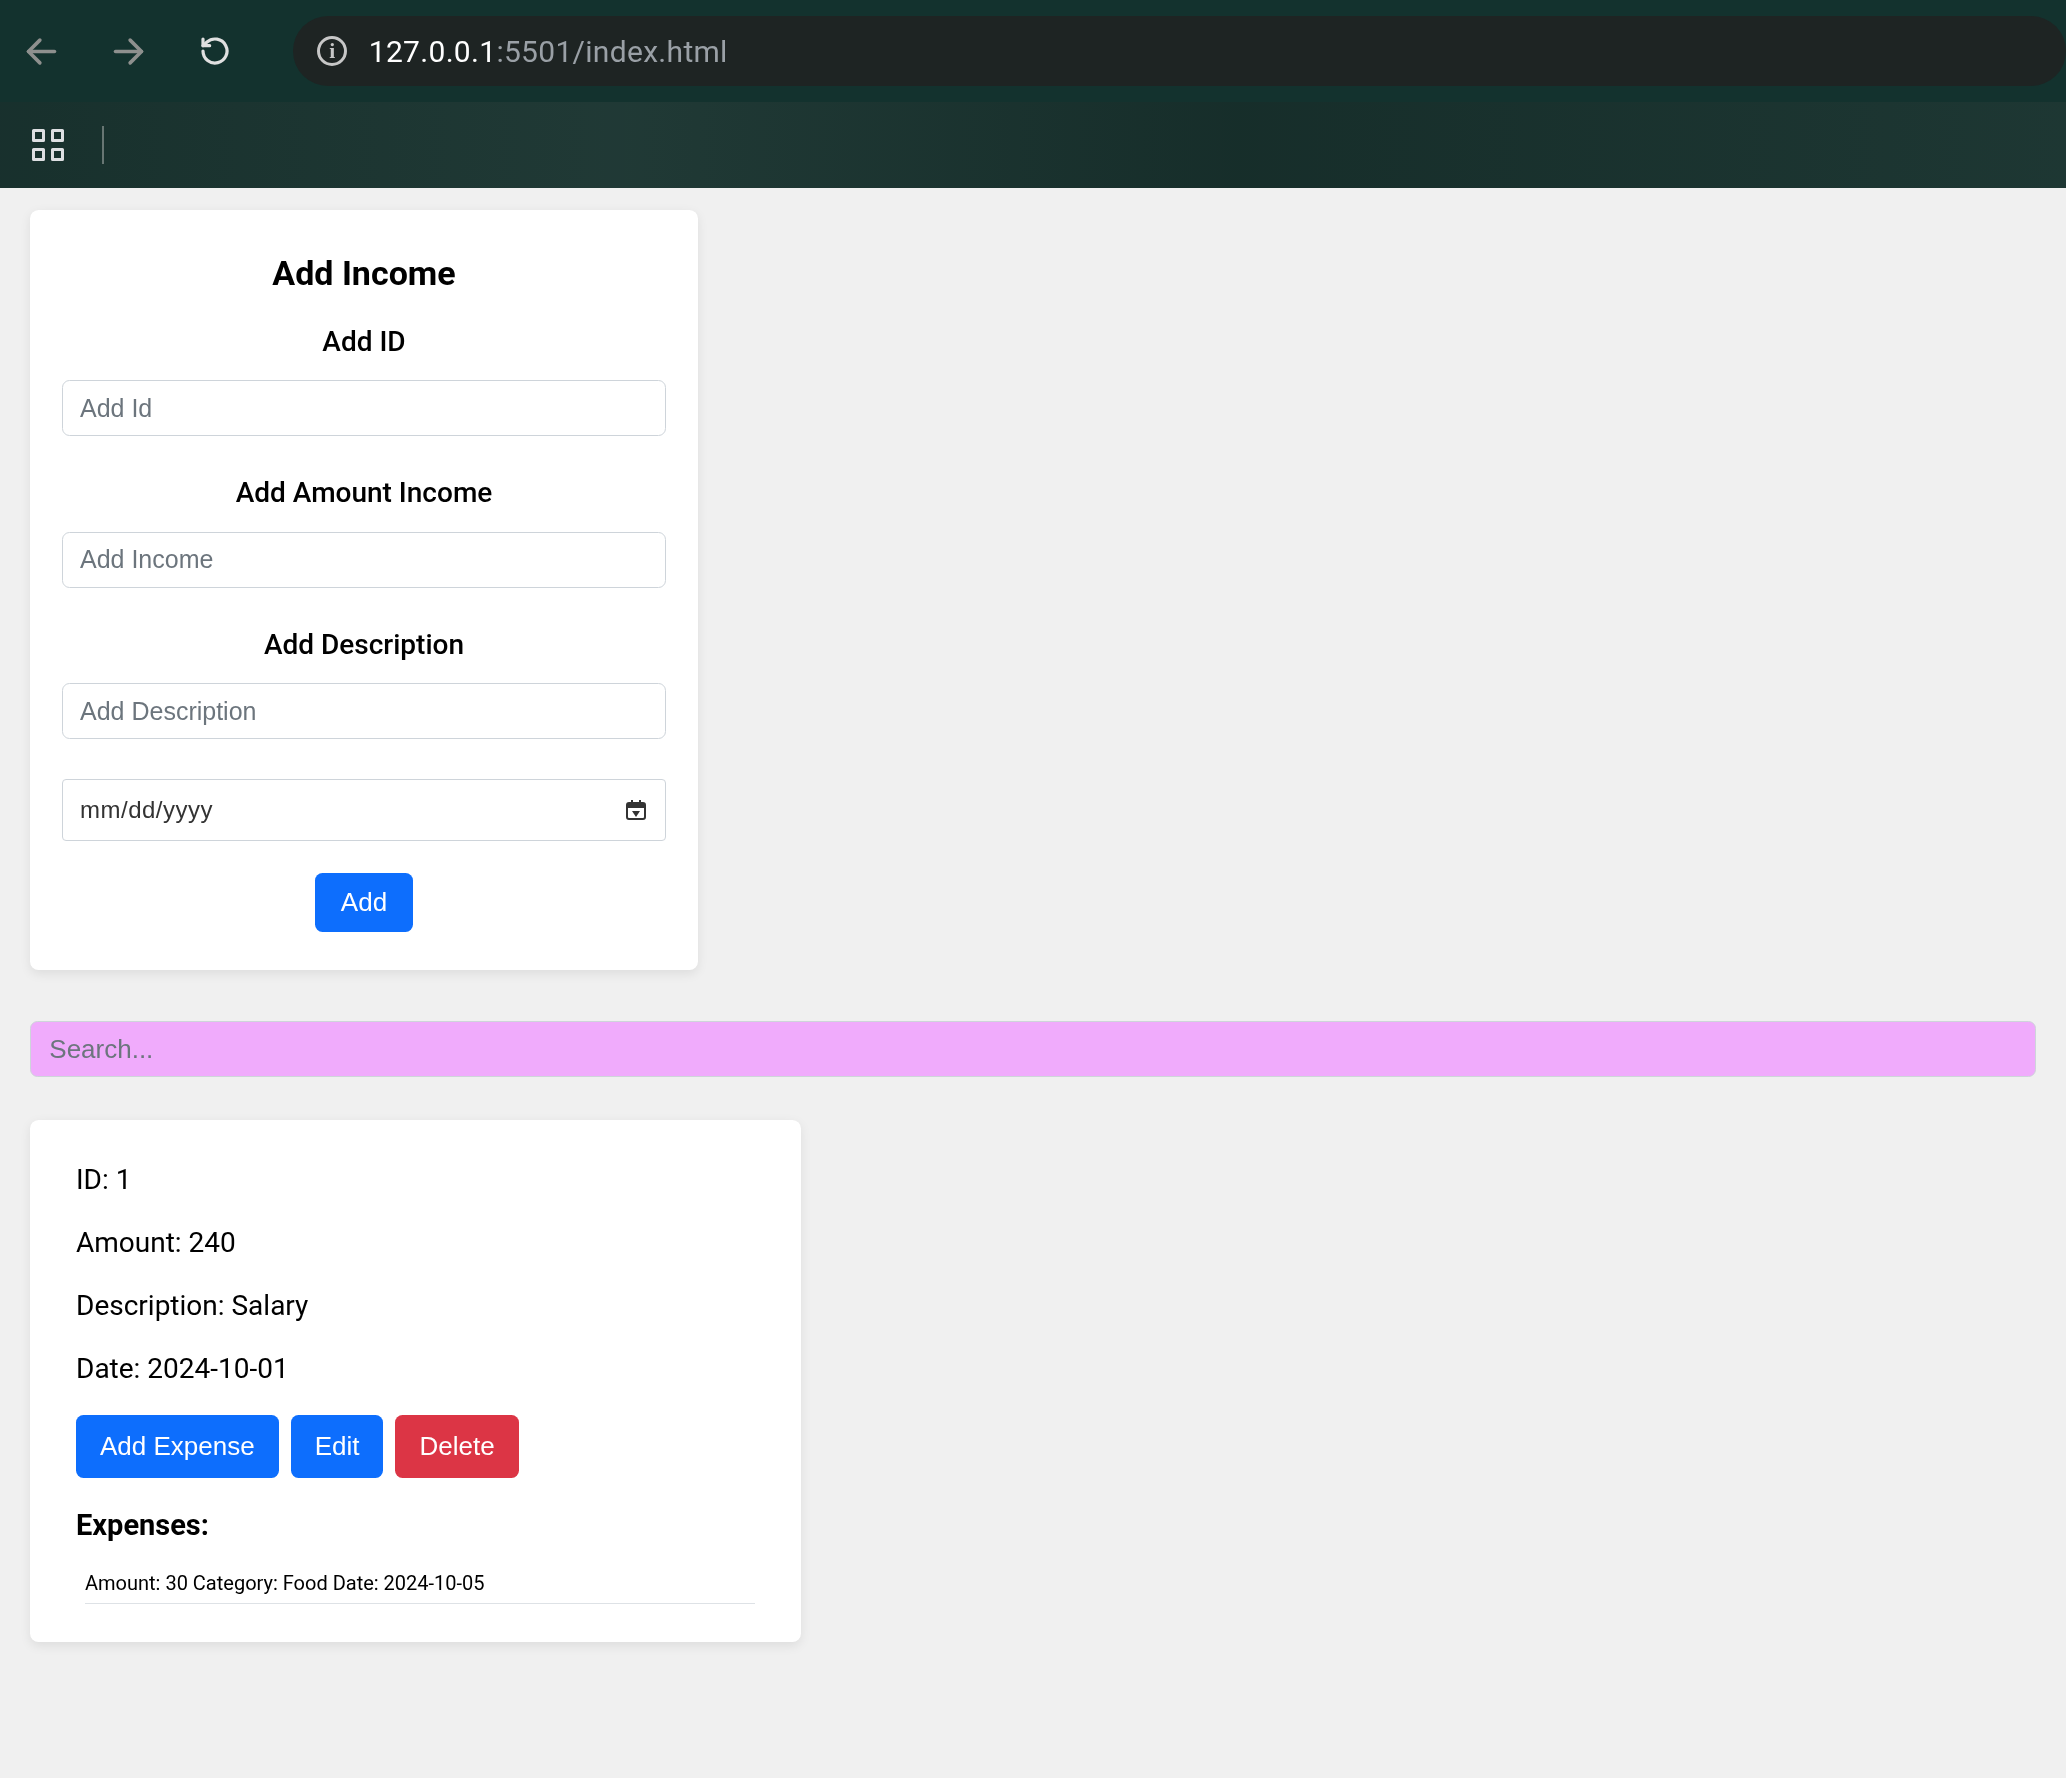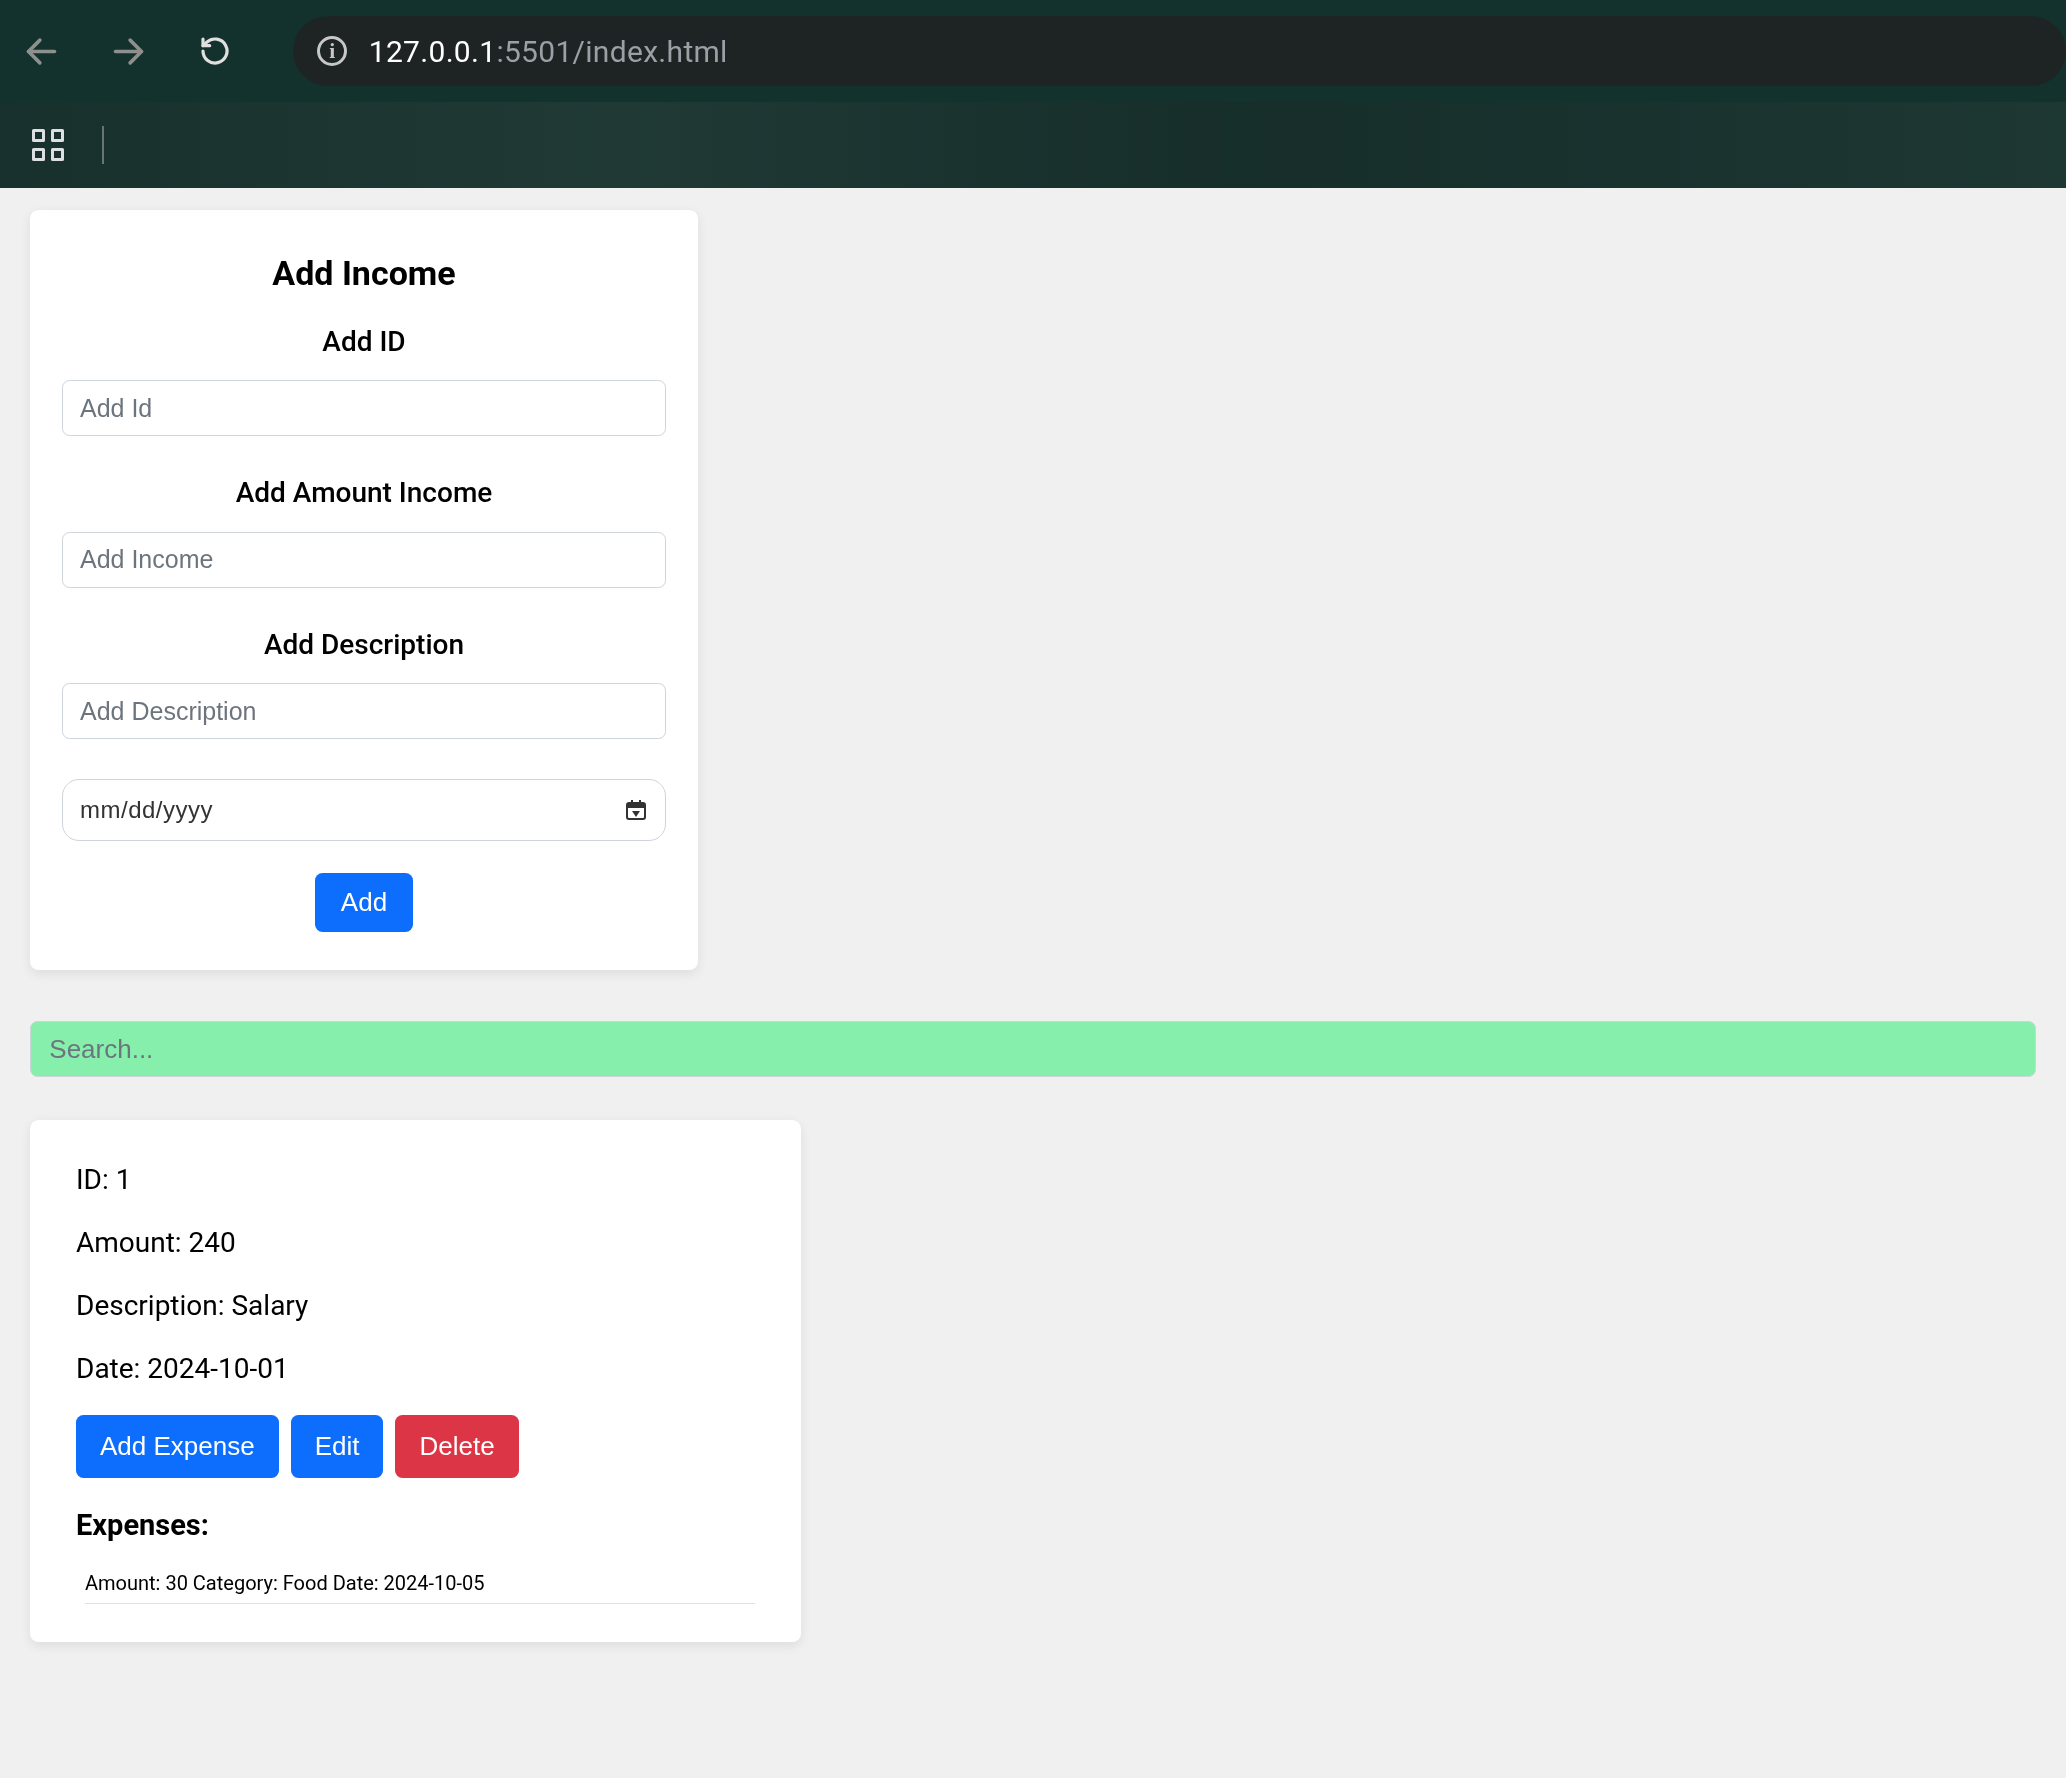--- a/index.html
+++ b/index.html
@@ -125,21 +125,21 @@
     font-size: 25px;
     color: #212529;
     margin-bottom: 40px;
     background: #fff;
   }
   .text-input::placeholder { color: #6c757d; }
   .date-input {
     width: 100%;
     height: 62px;
     border: 0.5px solid #ced4da;
-    border-radius: 17px;
+    border-radius: 4px;
     padding: 0 17px;
     font-size: 24px;
     color: #212529;
     margin-bottom: 32px;
     display: flex;
     align-items: center;
     justify-content: space-between;
     background: #fff;
   }
   .date-placeholder { color: #333; font-family: Arial, sans-serif; letter-spacing: 0.5px; }
@@ -163,21 +163,21 @@
 
   
   .search-wrap { margin-top: 51px; }
   .search-input {
     width: 100%;
     height: 56px;
     border: 0.5px solid #ced4da;
     border-radius: 7.5px;
     padding: 0 18.3px;
     font-size: 26px;
-    background: #86efac;
+    background: #f0abfc;
   }
   .search-input::placeholder { color: #6c757d; }
 
   
   .list-card {
     width: 771px;
     margin-top: 43px;
     padding: 43px 46px 38px;
   }
   .kv { font-size: 28px; margin-bottom: 30px; }

